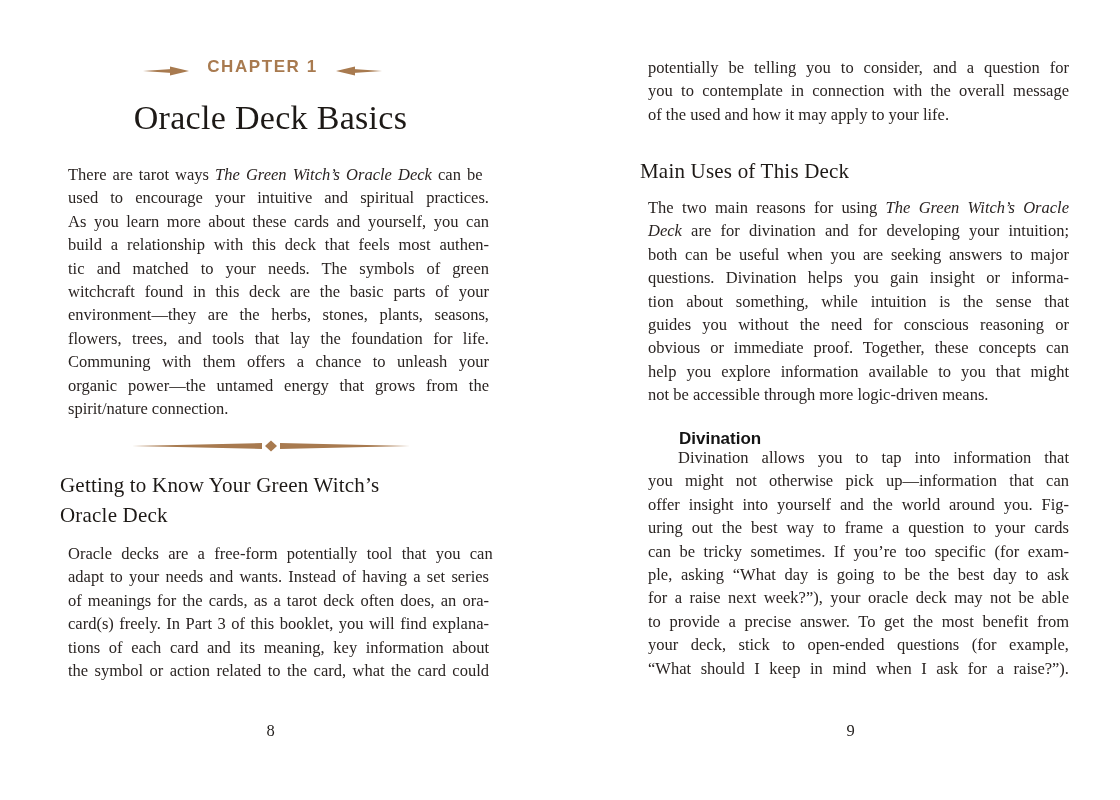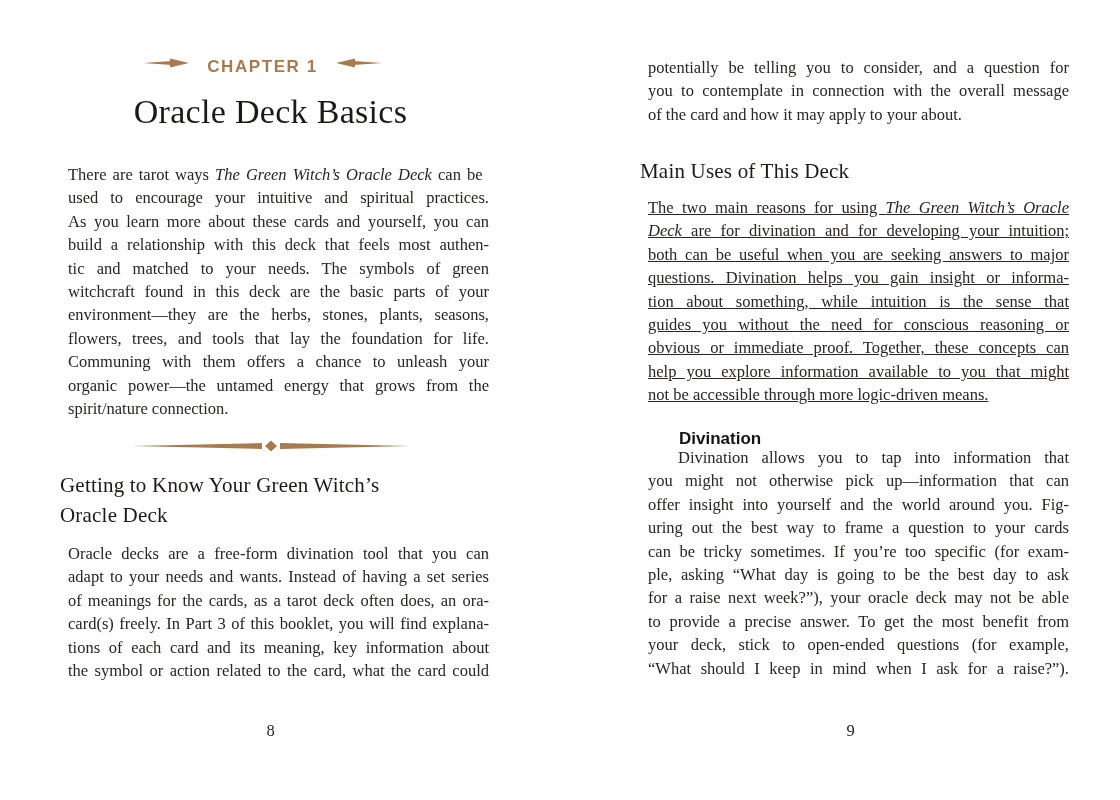--- a/index.html
+++ b/index.html
@@ -4,46 +4,46 @@
 <style>
   html,body{margin:0;padding:0;}
   body{
     width:1120px;height:800px;background:#ffffff;position:relative;overflow:hidden;
     font-family:"Liberation Serif",serif;color:#2a2422;
   }
   .page{position:absolute;top:0;width:421px;height:800px;}
   .page-left{left:60px;}
   .page-right{left:640px;}
 
-  .chapter-row{position:absolute;top:57px;left:0;right:16px;display:flex;align-items:flex-start;justify-content:center;gap:18px;}
+  .chapter-row{position:absolute;top:57px;left:0;right:16px;display:flex;align-items:flex-end;justify-content:center;gap:18px;}
   .chapter-label{font-family:"Liberation Sans",sans-serif;font-weight:bold;font-size:17px;letter-spacing:1.6px;color:var(--accent,#a87a4f);}
   .chapter-arrow{display:block;}
 
-  .title{position:absolute;top:83px;left:0;right:0;margin:10px;text-align:center;
+  .title{position:absolute;top:83px;left:0;right:0;margin:16px;text-align:center;
     font-size:34px;font-weight:normal;color:#1d1916;letter-spacing:.3px;}
 
   .para{position:absolute;left:8px;width:421px;font-size:16.5px;}
   .tline{height:23.4px;line-height:23.4px;white-space:nowrap;}
   .tline.indent{padding-left:30px;}
   .ital{font-style:italic;}
 
   .divider-wrap{position:absolute;top:438px;left:0;right:0;text-align:center;}
 
   .section-heading{position:absolute;left:0;margin:0;font-size:21px;line-height:29.5px;
     font-weight:normal;color:#1d1916;letter-spacing:.2px;}
   #left-heading{top:471px;}
   #right-heading{top:157px;}
 
   .subheading{position:absolute;top:421px;left:31px;margin:8px;
     font-family:"Liberation Sans",sans-serif;font-weight:bold;font-size:17px;color:#141414;}
 
   #left-para1{top:163px;}
   #left-para2{top:542px;}
   #right-para0{top:56px;}
-  #right-para1{top:196px;text-decoration:underline;}
+  #right-para1{top:196px;}
   #right-para2{top:446px;}
 
   .page-num{position:absolute;top:721px;left:0;right:0;text-align:center;font-size:16.5px;color:#231f1d;}
 </style>
 </head>
 <body>
 
 <section class="page page-left">
   <div class="chapter-row">
     <svg class="chapter-arrow" width="46" height="12" viewBox="0 0 46 12">
@@ -80,36 +80,36 @@
       <path d="M280,8 L150,5.1 L150,10.9 Z" fill="var(--accent,#a87a4f)"></path>
     </svg>
   </div>
 
   <h2 class="section-heading" id="left-heading">
     <div>Getting to Know Your Green Witch’s</div>
     <div>Oracle Deck</div>
   </h2>
 
   <div class="para" id="left-para2">
-      <div class="tline"><span style="word-spacing: 5.18924px;"><span>Oracle decks are a free-form divination tool that you can</span></span></div>
+      <div class="tline"><span style="word-spacing: 5.18924px;"><span>Oracle decks are a free-form potentially tool that you can</span></span></div>
       <div class="tline"><span style="word-spacing: 2.11648px;"><span>adapt to your needs and wants. Instead of having a set series</span></span></div>
       <div class="tline"><span style="word-spacing: 1.94271px;"><span>of meanings for the cards, as a tarot deck often does, an ora-</span></span></div>
       <div class="tline"><span style="word-spacing: 1.33807px;"><span>card(s) freely. In Part 3 of this booklet, you will find explana-</span></span></div>
       <div class="tline"><span style="word-spacing: 4.52083px;"><span>tions of each card and its meaning, key information about</span></span></div>
       <div class="tline"><span style="word-spacing: 2.28551px;"><span>the symbol or action related to the card, what the card could</span></span></div>
     </div>
 
   <div class="page-num">8</div>
 </section>
 
 <section class="page page-right">
   <div class="para" id="right-para0">
       <div class="tline"><span style="word-spacing: 5.81424px;"><span>potentially be telling you to consider, and a question for</span></span></div>
       <div class="tline"><span style="word-spacing: 4.16992px;"><span>you to contemplate in connection with the overall message</span></span></div>
-      <div class="tline"><span><span>of the card and how it may apply to your about.</span></span></div>
+      <div class="tline"><span><span>of the used and how it may apply to your life.</span></span></div>
     </div>
 
   <h2 class="section-heading" id="right-heading">Main Uses of This Deck</h2>
 
   <div class="para" id="right-para1">
       <div class="tline"><span style="word-spacing: 4.15972px;"><span>The two main reasons for using </span><span class="ital">The Green Witch’s Oracle</span></span></div>
       <div class="tline"><span style="word-spacing: 5.08594px;"><span class="ital">Deck</span><span> are for divination and for developing your intuition;</span></span></div>
       <div class="tline"><span style="word-spacing: 3.61094px;"><span>both can be useful when you are seeking answers to major</span></span></div>
       <div class="tline"><span style="word-spacing: 7.2433px;"><span>questions. Divination helps you gain insight or informa-</span></span></div>
       <div class="tline"><span style="word-spacing: 8.57227px;"><span>tion about something, while intuition is the sense that</span></span></div>

